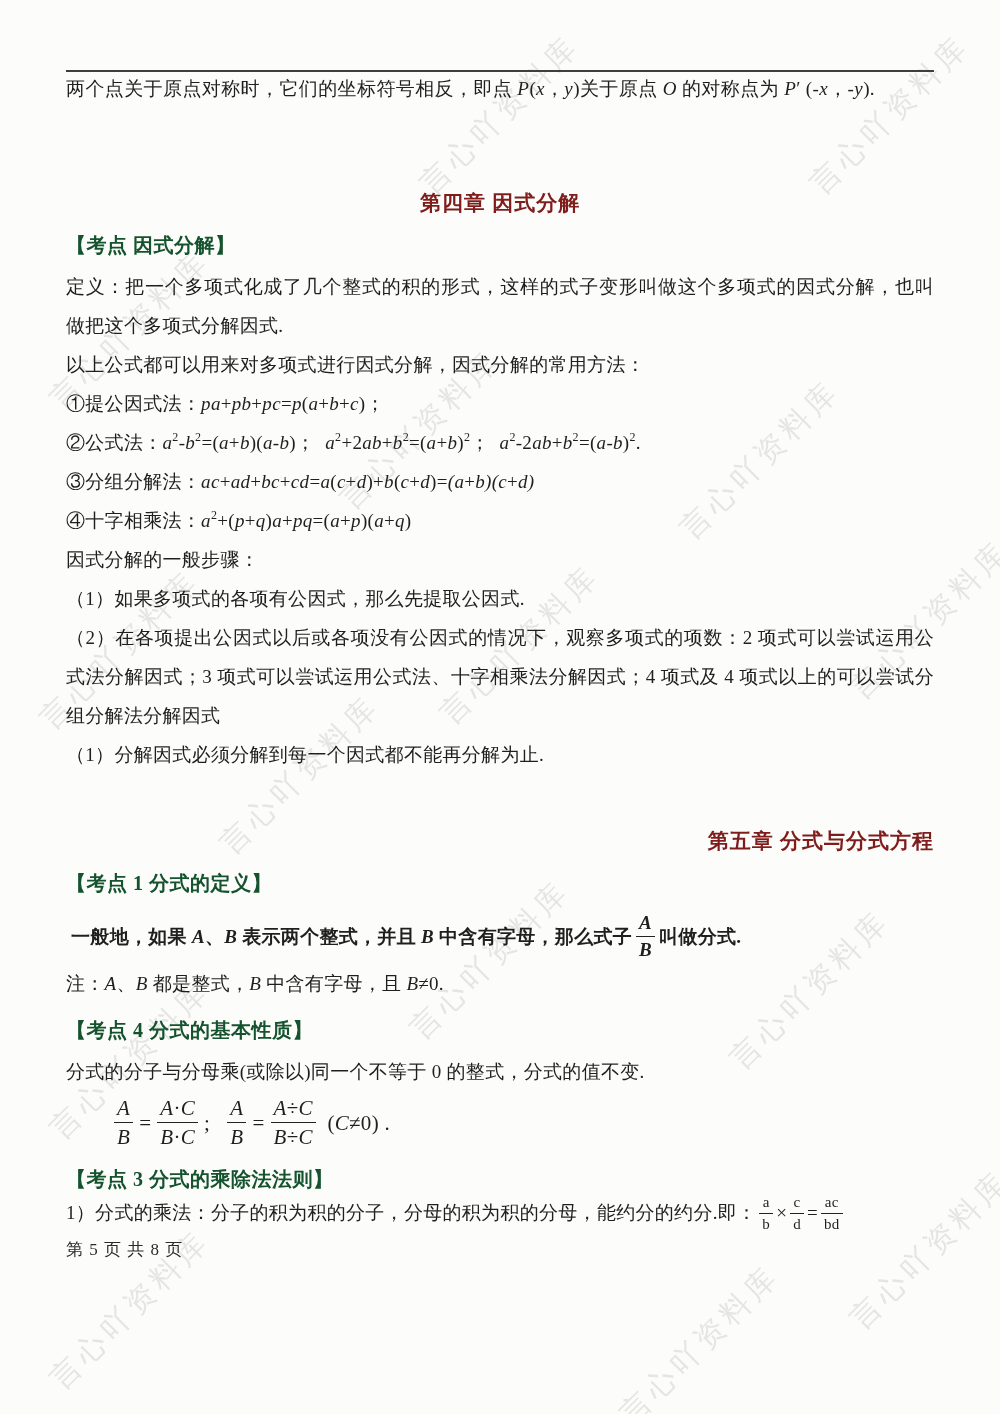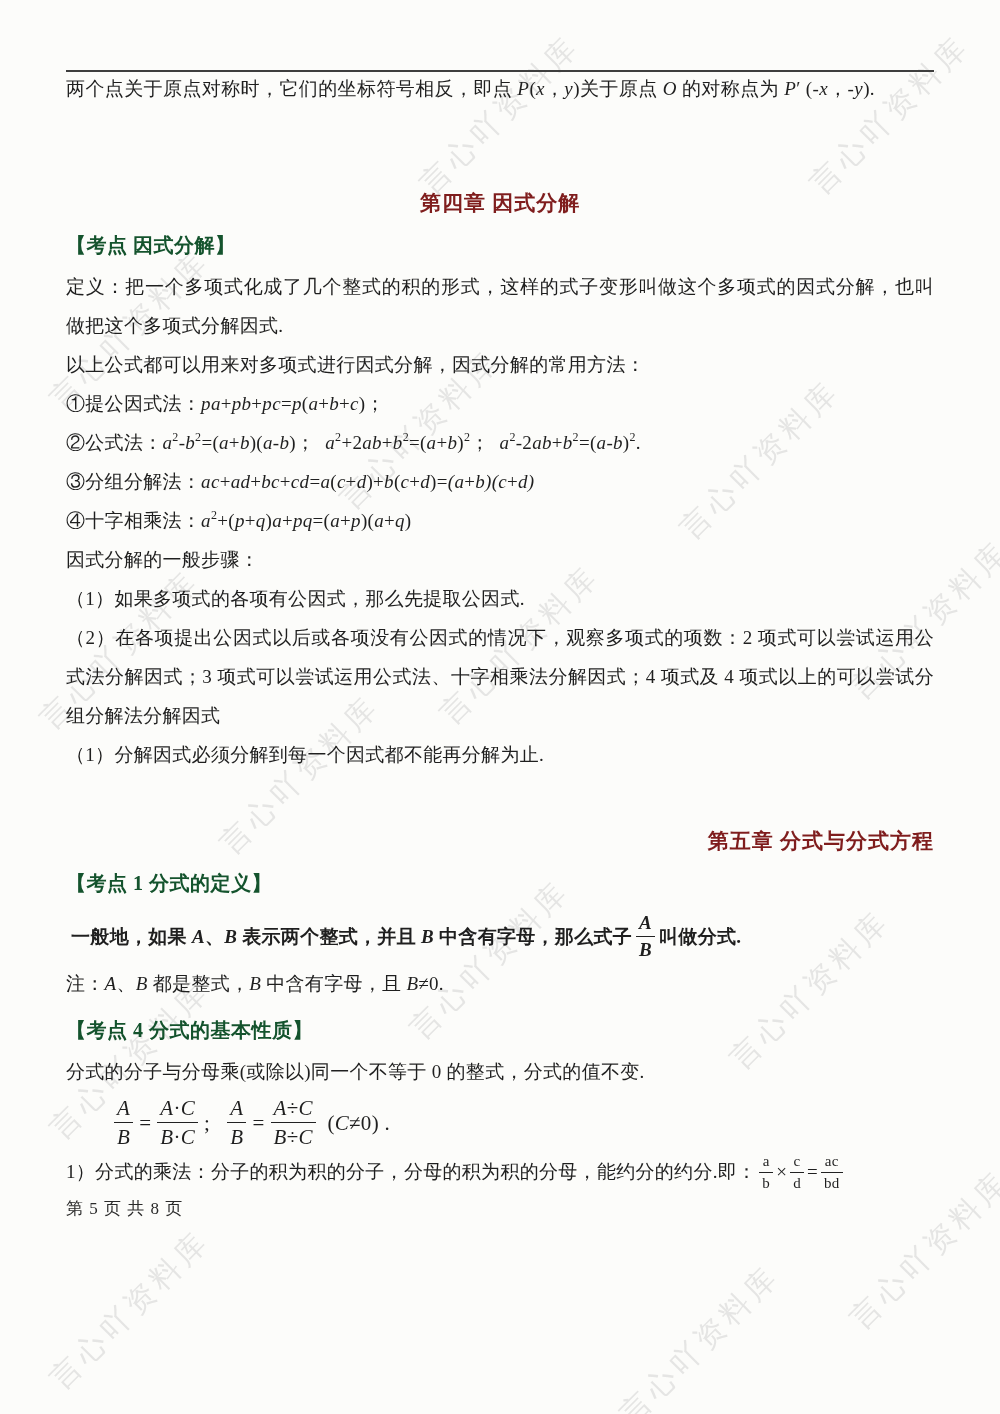--- a/index.html
+++ b/index.html
@@ -110,17 +110,18 @@
     <p class="body">（2）在各项提出公因式以后或各项没有公因式的情况下，观察多项式的项数：2 项式可以尝试运用公式法分解因式；3 项式可以尝试运用公式法、十字相乘法分解因式；4 项式及 4 项式以上的可以尝试分组分解法分解因式</p>
     <p class="body">（1）分解因式必须分解到每一个因式都不能再分解为止.</p>
 
     <h1 class="chap chap5">第五章 分式与分式方程</h1>
     <h2 class="kd">【考点 1 分式的定义】</h2>
     <p class="body mt16 deffrac">&nbsp;一般地，如果 <i>A</i>、<i>B</i> 表示两个整式，并且 <i>B</i> 中含有字母，那么式子<span class="frac"><span class="fn"><i>A</i></span><span class="fd"><i>B</i></span></span>叫做分式.</p>
     <p class="body">注：<i>A</i>、<i>B</i> 都是整式，<i>B</i> 中含有字母，且 <i>B</i>≠0.</p>
     <h2 class="kd mt4">【考点 4 分式的基本性质】</h2>
     <p class="body mt8">分式的分子与分母乘(或除以)同一个不等于 0 的整式，分式的值不变.</p>
     <p class="formula mt6"><span class="frac"><span class="fn"><i>A</i></span><span class="fd"><i>B</i></span></span>=<span class="frac"><span class="fn"><i>A</i>·<i>C</i></span><span class="fd"><i>B</i>·<i>C</i></span></span>;&nbsp; <span class="frac"><span class="fn"><i>A</i></span><span class="fd"><i>B</i></span></span>=<span class="frac"><span class="fn"><i>A</i>÷<i>C</i></span><span class="fd"><i>B</i>÷<i>C</i></span></span> (<i>C</i>≠0)&nbsp;.</p>
+    <h2 class="kd mt6">【考点 3 分式的乘除法法则】</h2>
     <p class="body">1）分式的乘法：分子的积为积的分子，分母的积为积的分母，能约分的约分.即：<span class="frac small"><span class="fn">a</span><span class="fd">b</span></span>×<span class="frac small"><span class="fn">c</span><span class="fd">d</span></span>=<span class="frac small"><span class="fn">ac</span><span class="fd">bd</span></span></p>
 
     <div class="footer">第 5 页 共 8 页</div>
   </div>
 </div>
 
 </body></html>

